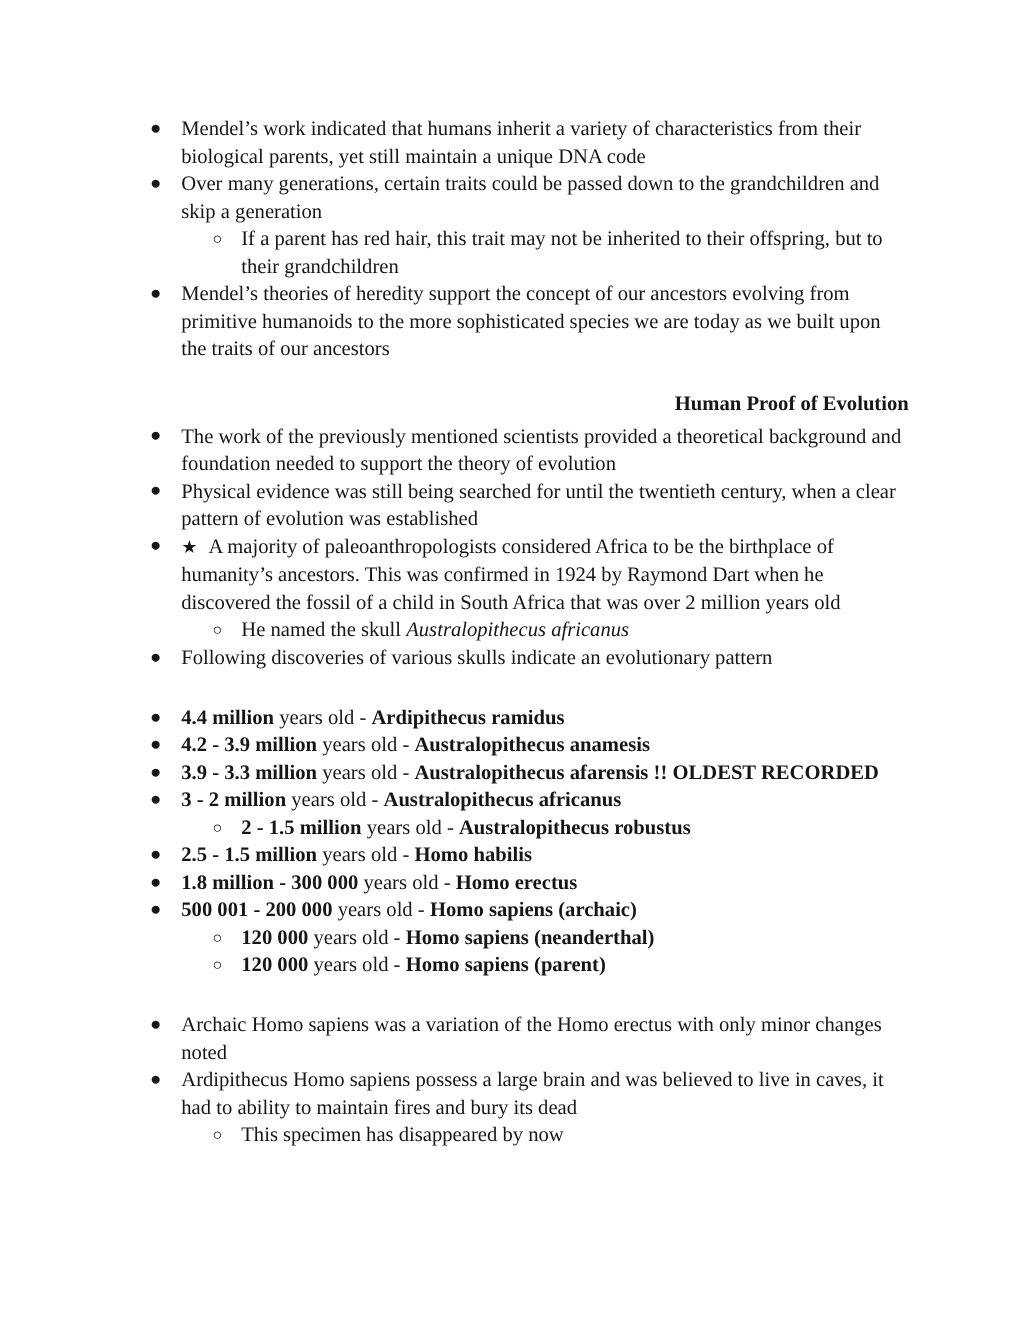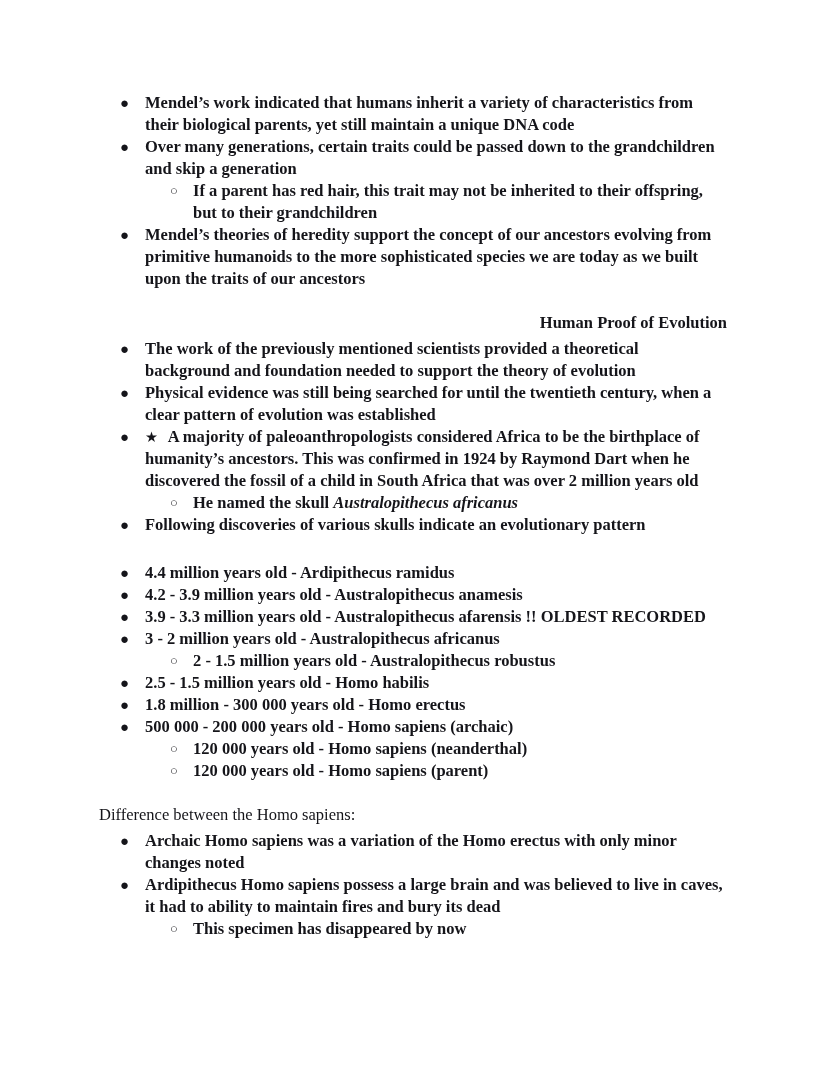--- a/index.html
+++ b/index.html
@@ -83,21 +83,21 @@
     font-size: 13px;
     text-align: left;
   }
   .star {
     font-size: 14.5px;
     letter-spacing: 0.5px;
     padding-right: 5px;
   }
   .b { font-weight: bold; }
   .i { font-style: italic; }
-  .txt { display: inline; font-weight: bold; }
+  .txt { display: inline; }
 </style>
 </head>
 <body>
 
 <div class="page">
   <div class="content">
 
     <ul class="lvl1">
       <li class="bullet1">
         <span class="marker">●</span>
@@ -162,30 +162,29 @@
           <li class="bullet1"><span class="marker">●</span><span class="txt b">4.2 - 3.9 million</span><span class="txt"> years old - </span><span class="txt b">Australopithecus anamesis</span></li>
           <li class="bullet1"><span class="marker">●</span><span class="txt b">3.9 - 3.3 million</span><span class="txt"> years old - </span><span class="txt b">Australopithecus afarensis !! OLDEST RECORDED</span></li>
           <li class="bullet1"><span class="marker">●</span><span class="txt b">3 - 2 million</span><span class="txt"> years old - </span><span class="txt b">Australopithecus africanus</span></li>
         </ul>
         <ul class="lvl2">
           <li class="bullet2"><span class="marker">○</span><span class="txt b">2 - 1.5 million</span><span class="txt"> years old - </span><span class="txt b">Australopithecus robustus</span></li>
         </ul>
         <ul class="lvl1">
           <li class="bullet1"><span class="marker">●</span><span class="txt b">2.5 - 1.5 million</span><span class="txt"> years old - </span><span class="txt b">Homo habilis</span></li>
           <li class="bullet1"><span class="marker">●</span><span class="txt b">1.8 million - 300 000</span><span class="txt"> years old - </span><span class="txt b">Homo erectus</span></li>
-          <li class="bullet1"><span class="marker">●</span><span class="txt b">500 000 - 200 000</span><span class="txt"> years old - </span><span class="txt b">Homo sapiens (archaic)</span></li>
+          <li class="bullet1"><span class="marker">●</span><span class="txt b">500 001 - 200 000</span><span class="txt"> years old - </span><span class="txt b">Homo sapiens (archaic)</span></li>
         </ul>
         <ul class="lvl2">
           <li class="bullet2"><span class="marker">○</span><span class="txt b">120 000</span><span class="txt"> years old - </span><span class="txt b">Homo sapiens (neanderthal)</span></li>
           <li class="bullet2"><span class="marker">○</span><span class="txt b">120 000</span><span class="txt"> years old - </span><span class="txt b">Homo sapiens (parent)</span></li>
         </ul>
       </div>
 
     <div class="spacer-before-heading"></div>
-    <div class="para">Difference between the Homo sapiens:</div>
     <div class="spacer-after-heading"></div>
 
     <ul class="lvl1">
       <li class="bullet1">
         <span class="marker">●</span>
         <span class="txt">Archaic Homo sapiens was a variation of the Homo erectus with only minor changes noted</span>
       </li>
       <li class="bullet1">
         <span class="marker">●</span>
         <span class="txt">Ardipithecus Homo sapiens possess a large brain and was believed to live in caves, it had to ability to maintain fires and bury its dead</span>

